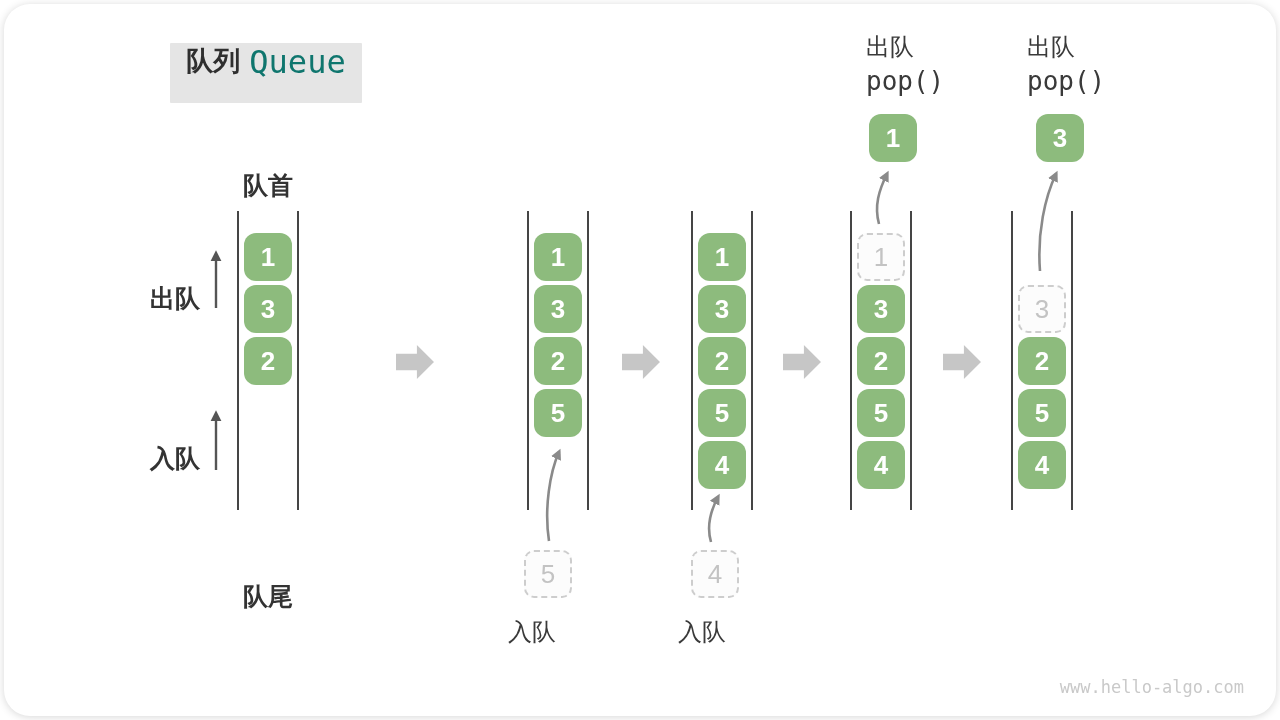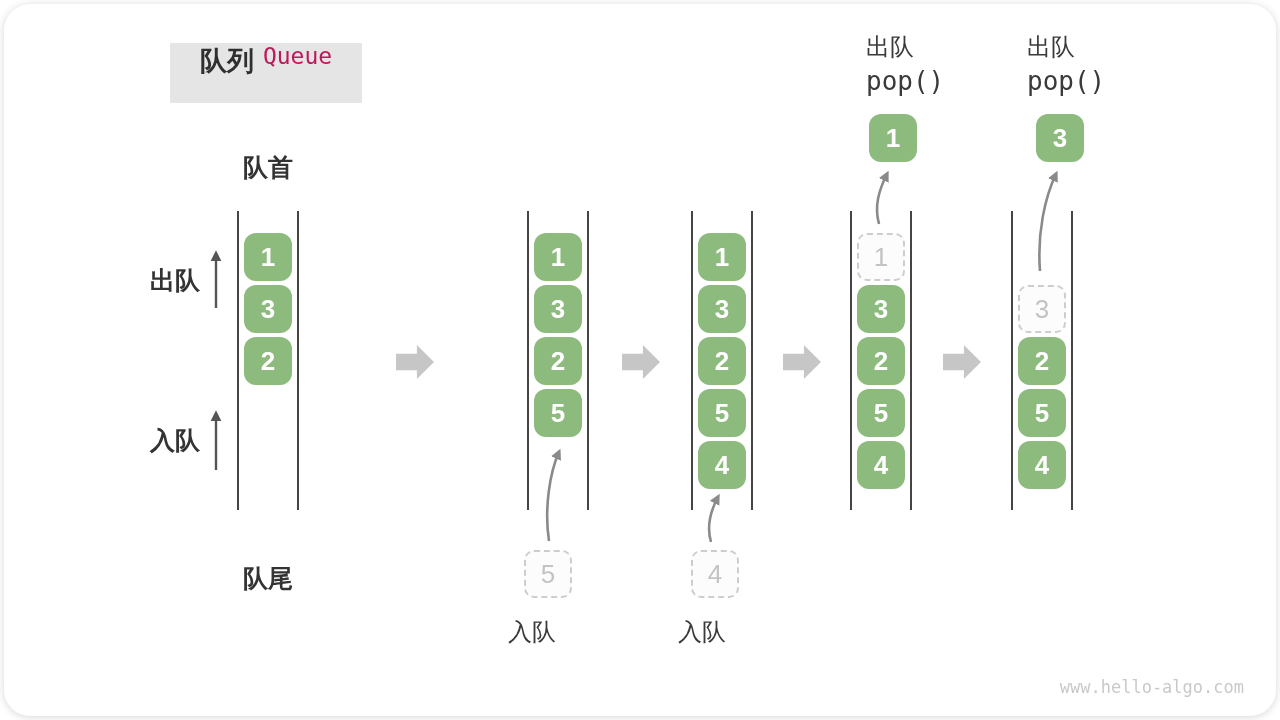--- a/index.html
+++ b/index.html
@@ -19,23 +19,23 @@
   html,body{width:1280px;height:720px;background:#ffffff;overflow:hidden;
     font-family:"Liberation Sans","DejaVu Sans",sans-serif;}
   .canvas{position:relative;width:1280px;height:720px;}
   .card{position:absolute;inset:4px;background:#ffffff;border-radius:26px;
     box-shadow:0 1px 9px rgba(0,0,0,0.16);}
   .abs{position:absolute;}
 
   .title-badge{left:170px;top:43px;width:192px;height:60px;background:var(--title-bg);
     border-radius:1px;display:flex;align-items:flex-start;justify-content:center;gap:9px;}
   .title-zh{font-size:27px;font-weight:700;color:#2f2f2f;}
-  .title-en{font-family:"DejaVu Sans Mono","Liberation Mono",monospace;font-size:23px;color:#be185d;}
+  .title-en{font-family:"DejaVu Sans Mono","Liberation Mono",monospace;font-size:32px;color:#0f766e;}
 
-  .big-label{font-size:25px;font-weight:700;color:var(--text-dark);text-align:center;}
+  .big-label{font-size:25px;font-weight:700;color:var(--text-dark);text-align:center;margin-top:18px;}
 
   .vline{width:2px;background:var(--line-dark);top:211px;height:299px;}
 
   .cell{width:48px;height:48px;border-radius:12px;background:var(--cell-green);
     color:#ffffff;font-size:26px;font-weight:700;display:flex;align-items:center;
     justify-content:center;}
   .cell.ghost{background:#fcfcfc;border:2px dashed var(--dashed-border);
     color:var(--dashed-text);border-radius:10px;font-weight:400;}
 
   .block-arrow{width:38px;height:34px;background:var(--block-arrow);

